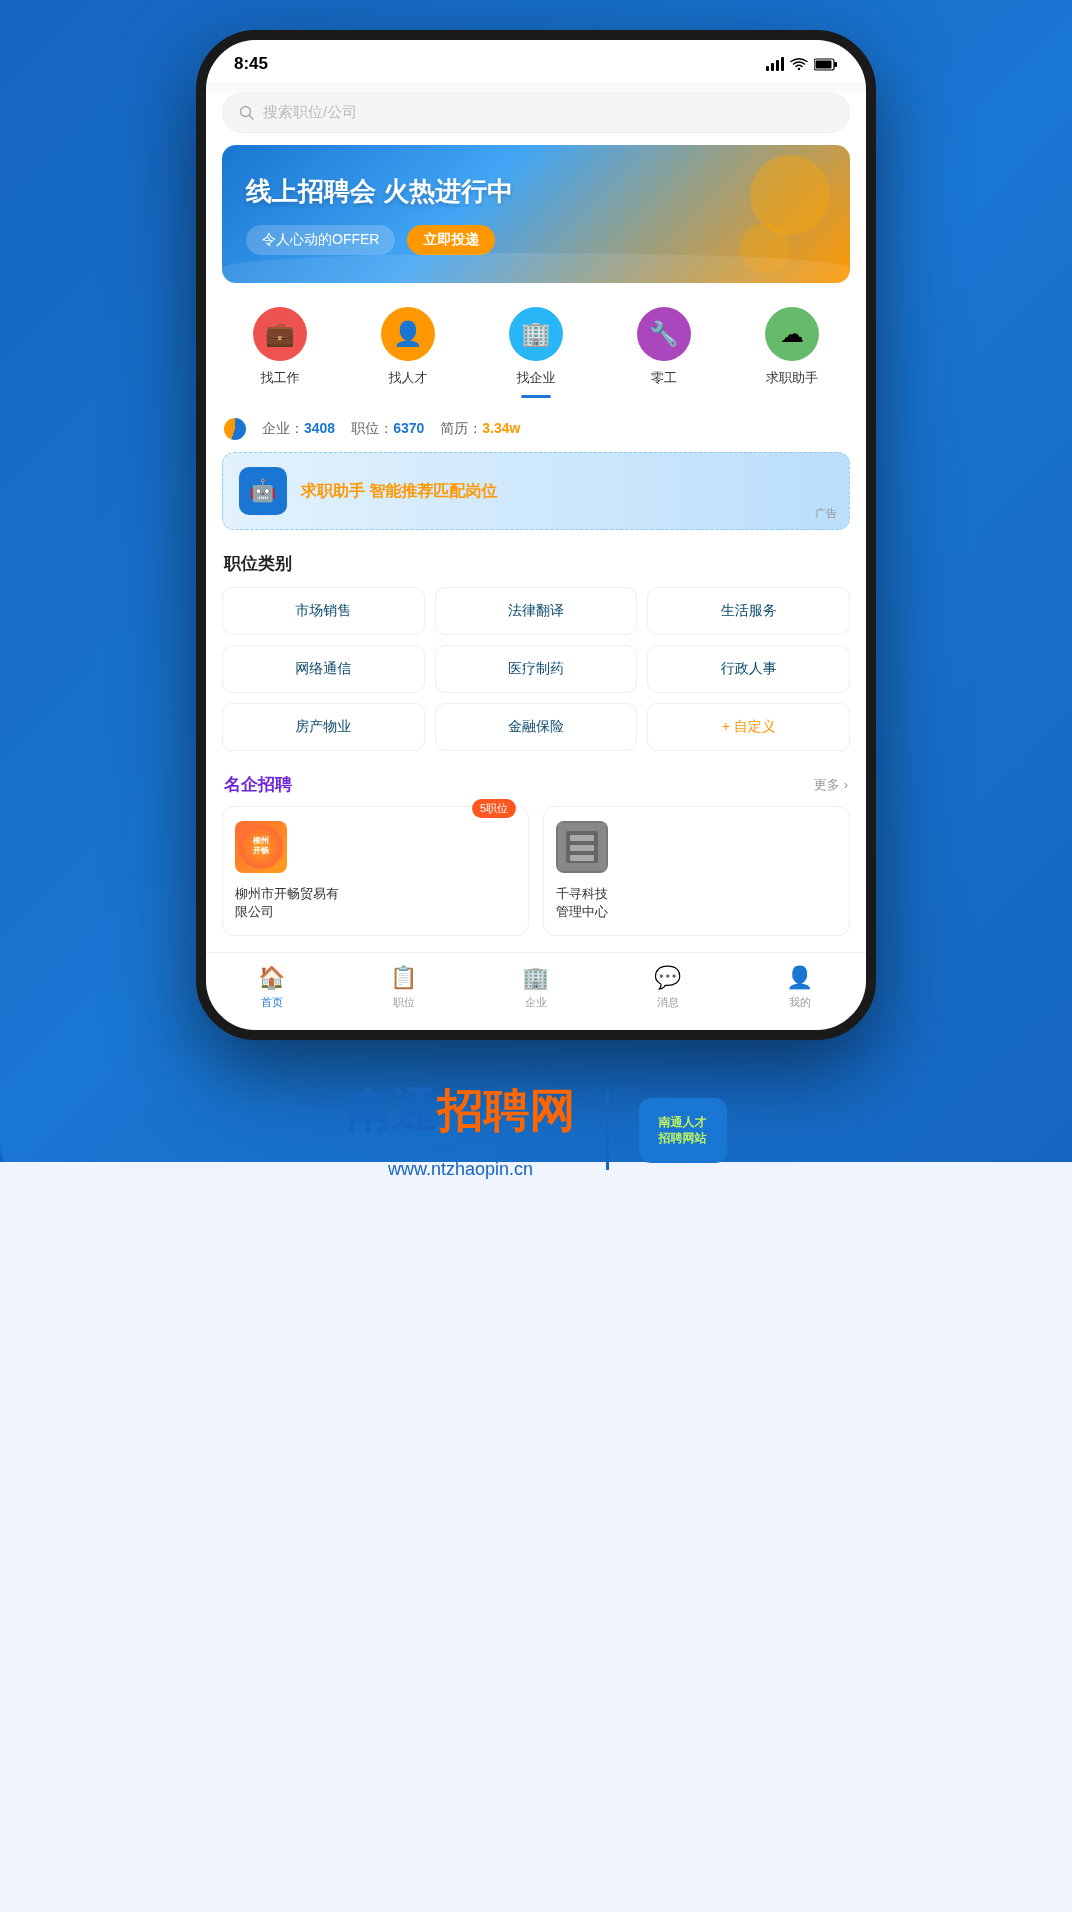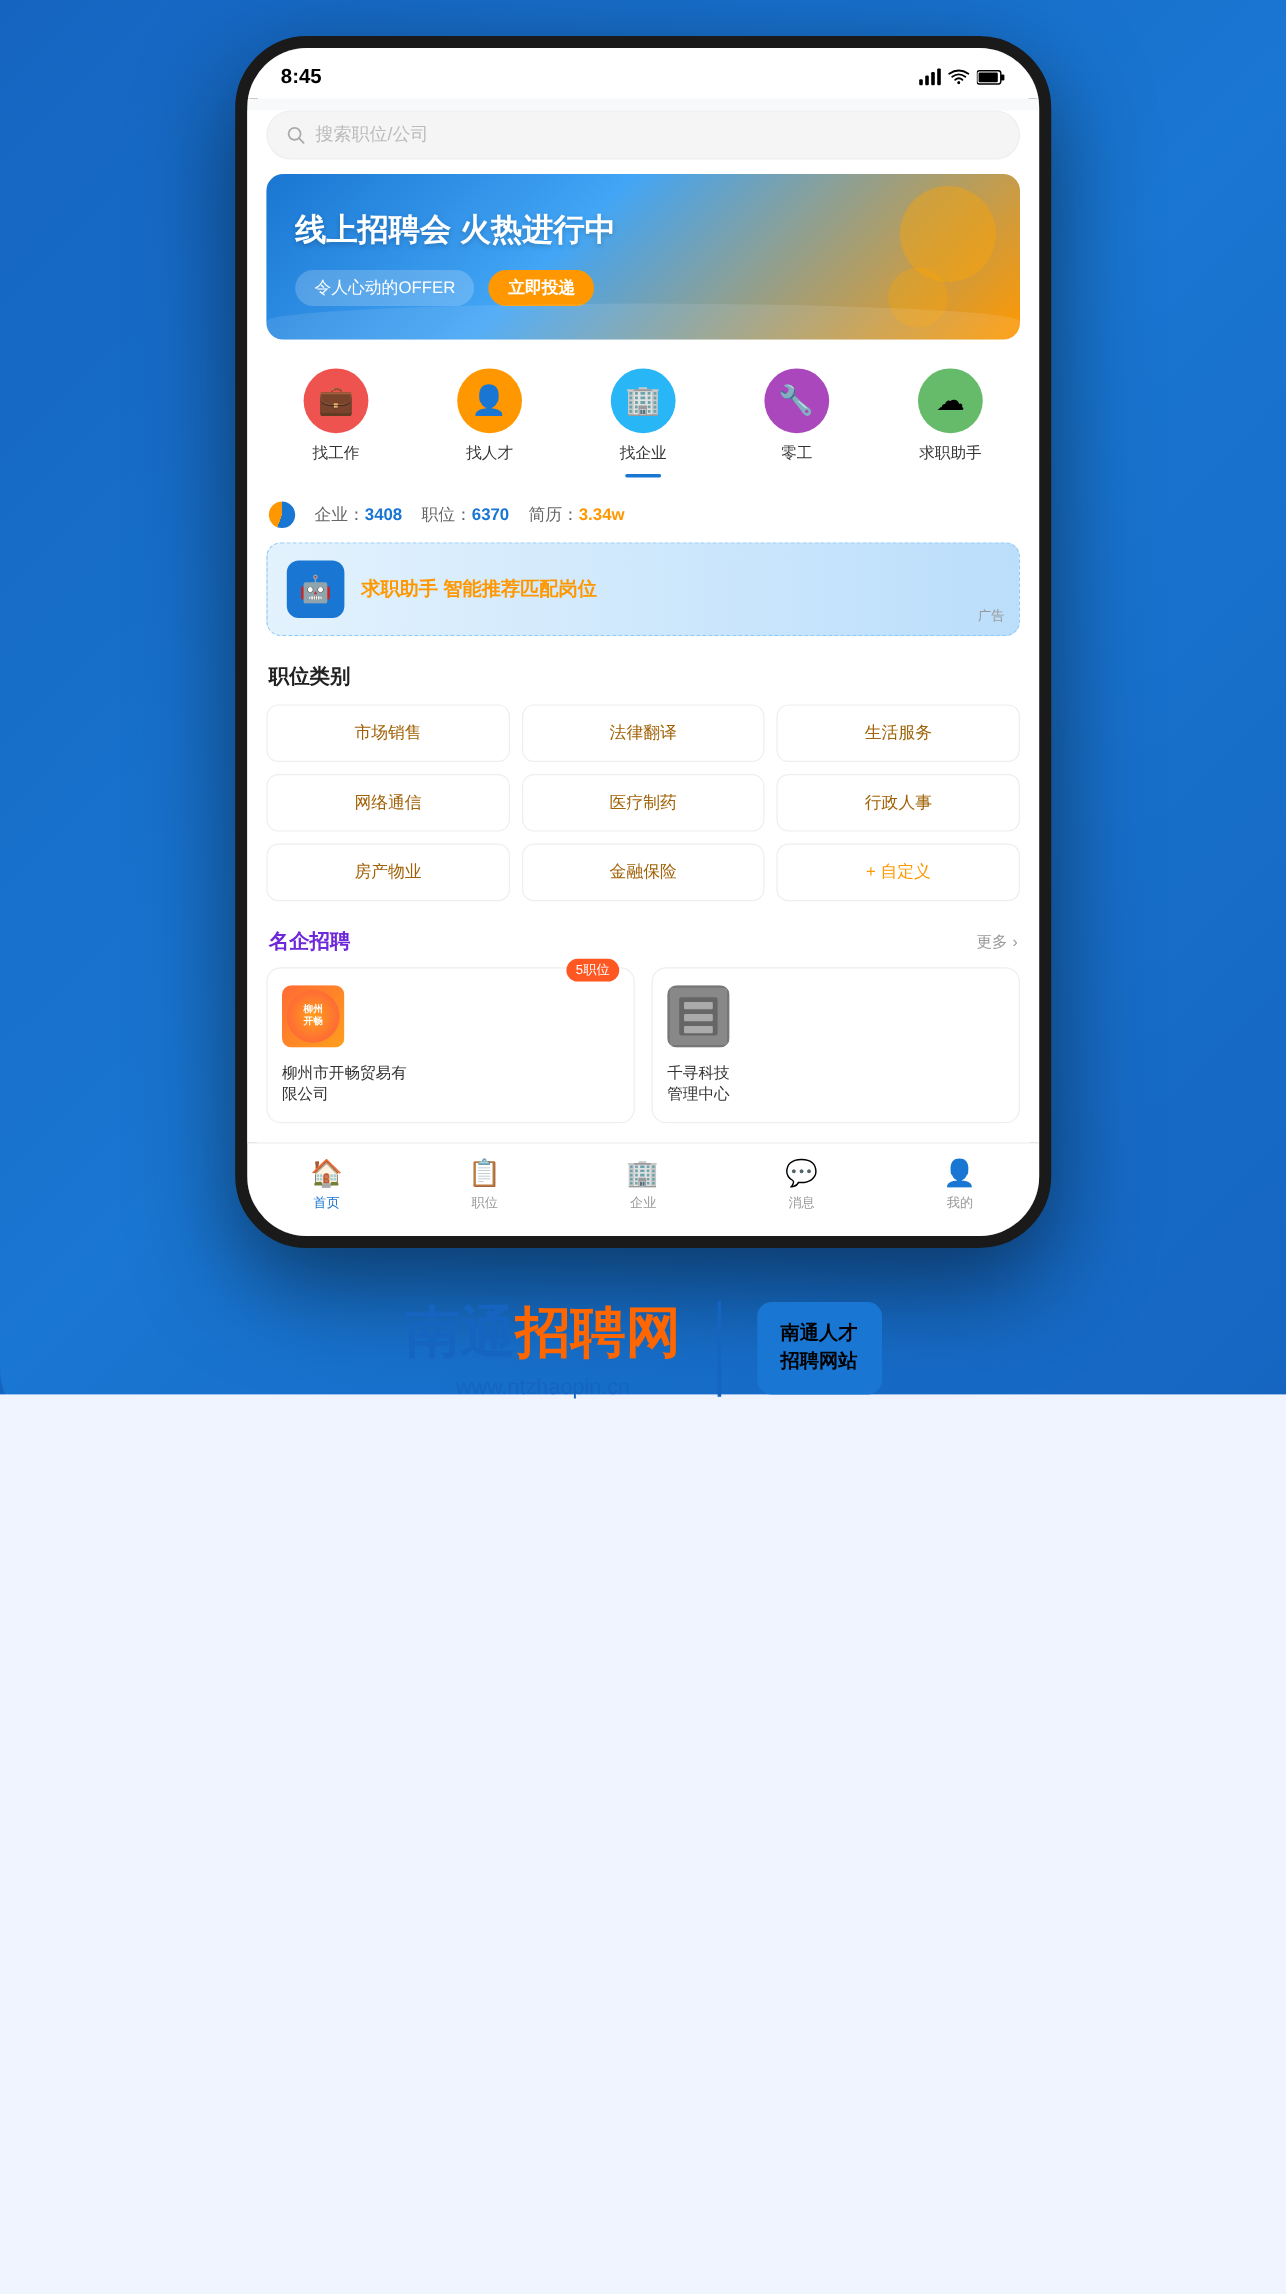--- a/index.html
+++ b/index.html
@@ -307,21 +307,21 @@
       padding: 0 16px 14px;
     }
 
     .category-item {
       background: #fff;
       border: 1px solid #eee;
       border-radius: 10px;
       padding: 14px 8px;
       text-align: center;
       font-size: 14px;
-      color: #a16207;
+      color: #0c4a6e;
     }
 
     .category-custom {
       color: #FF9800;
     }
 
     
     .companies-header {
       display: flex;
       justify-content: space-between;
@@ -440,35 +440,35 @@
       font-size: 46px;
       font-weight: 900;
       color: #1565C0;
       display: flex;
       align-items: baseline;
     }
 
     .brand-url {
       font-size: 18px;
       color: #1565C0;
-      margin-top: 4px;
+      margin-top: 17px;
     }
 
     .brand-divider {
       width: 3px;
       height: 80px;
       background: #1565C0;
     }
 
     .brand-right {
       background: #1976D2;
-      color: #000000;
+      color: #bef264;
       border-radius: 12px;
       padding: 16px 20px;
-      font-size: 16px;
+      font-size: 12px;
       font-weight: 700;
       text-align: left;
       line-height: 1.4;
     }
 
     .phone-content {
       background: #f8f9fa;
       max-height: 1050px;
       overflow: hidden;
     }

